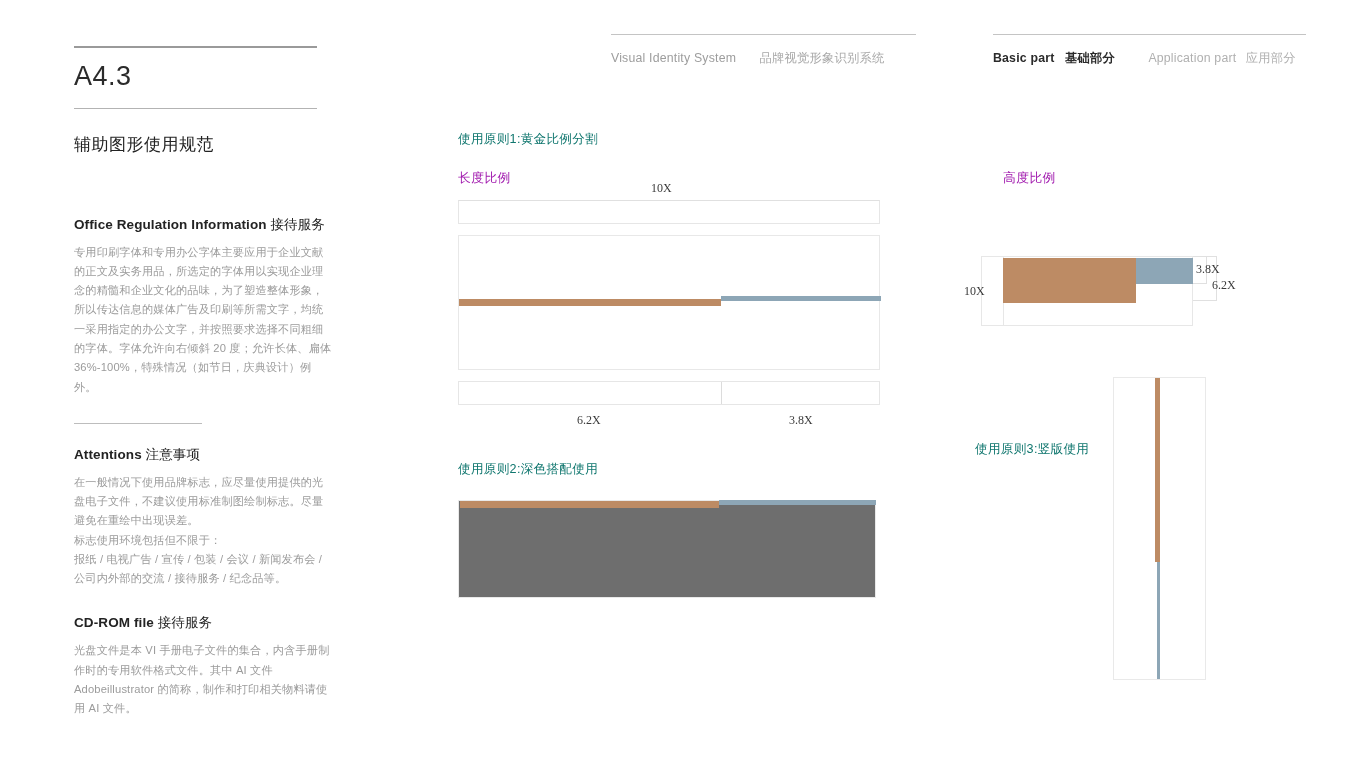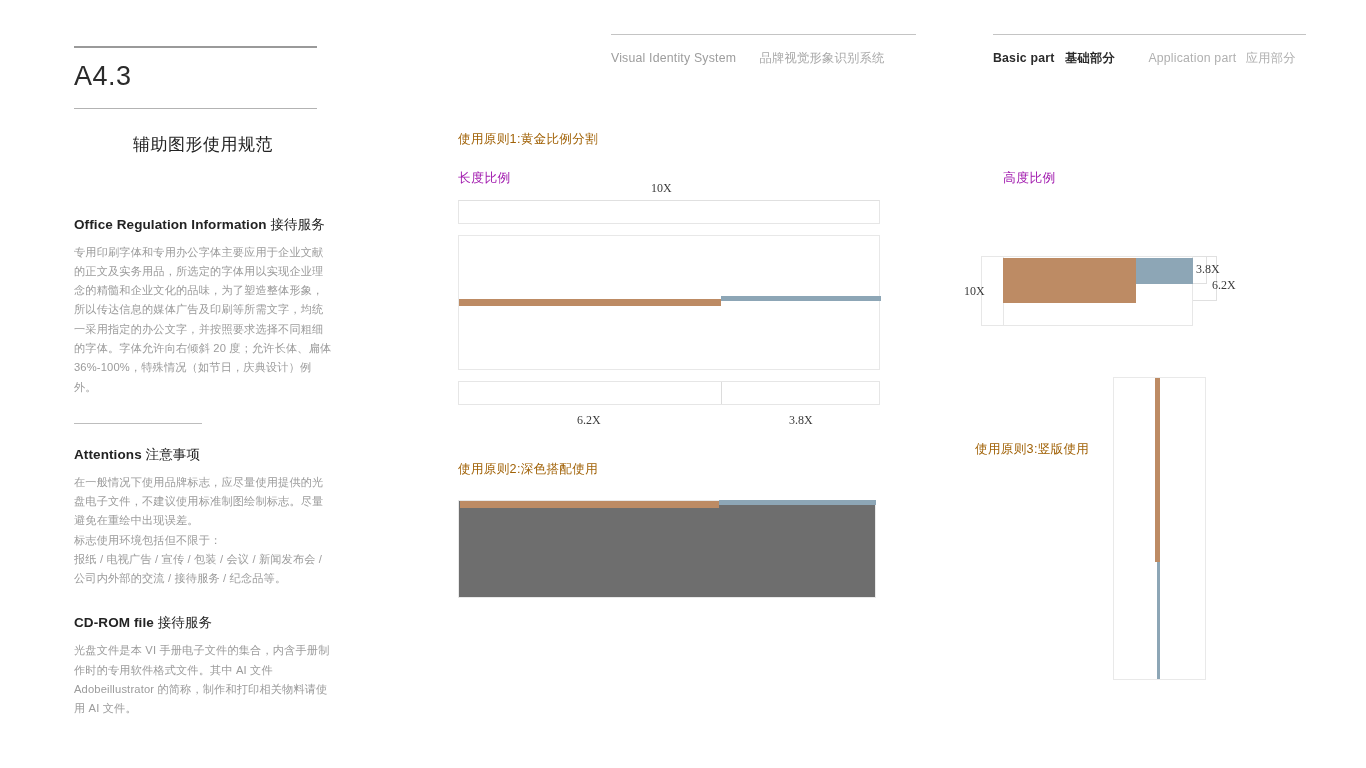--- a/index.html
+++ b/index.html
@@ -15,21 +15,21 @@
   .left-col { position: absolute; left: 74px; top: 8px; width: 258px; }
 
   .rule-top { width: 243px; height: 2px; background:#9a9a9a; margin-top: 38px; }
   .page-code {
     font-size: 27px; color:#2b2b2b; letter-spacing: .5px;
     margin-top: 14px; font-weight: 400; line-height: 1.1;
   }
   .rule-bottom { width: 243px; height: 1px; background:#b3b3b3; margin-top: 16px; }
 
   .section-title-cn {
-    font-size: 17px; color:#232323; margin-top: 24px; letter-spacing: .5px; text-align: center;
+    font-size: 17px; color:#232323; margin-top: 24px; letter-spacing: .5px;
   }
 
   .block { margin-top: 0; }
   .block.first { margin-top: 60px; }
 
   .block-head {
     font-size: 13.5px; color:#232323; font-weight: 600;
     letter-spacing: .1px; margin-bottom: 9px;
   }
   .block-head .cn { font-weight: 500; }
@@ -54,21 +54,21 @@
 
   .hdr-en-muted { color:#9d9d9d; }
   .hdr-cn-muted { color:#a8a8a8; margin-left:19px; }
   .hdr-en-dark  { color:#2b2b2b; font-weight:600; }
   .hdr-cn-dark  { color:#2b2b2b; font-weight:600; margin-left:6px; }
   .hdr-en-light { color:#b0b0b0; margin-left:29px; }
   .hdr-cn-light { color:#b0b0b0; margin-left:5px; }
 
   
   .principle-label {
-    position:absolute; font-size:12.6px; color:#a16207; letter-spacing:.3px;
+    position:absolute; font-size:12.6px; color:#0f766e; letter-spacing:.3px;
     white-space:nowrap;
   }
   #principle1 { left:458px; top:131px; }
   #principle2 { left:458px; top:461px; }
   #principle3 { left:975px; top:441px; }
 
   .sub-label {
     position:absolute; font-size:12.8px; color:#a21caf; letter-spacing:.4px;
     white-space:nowrap;
   }

